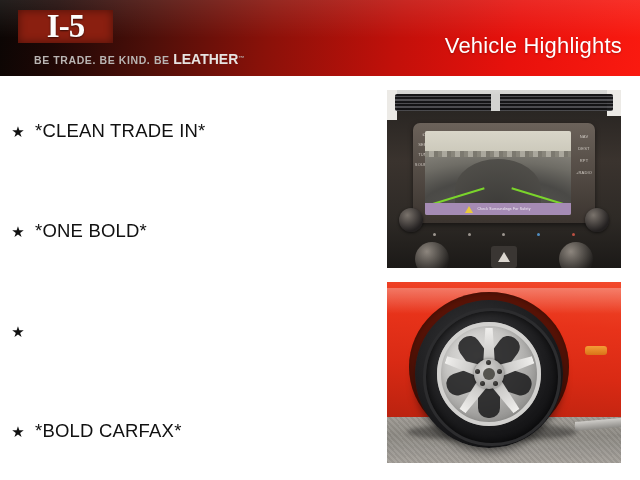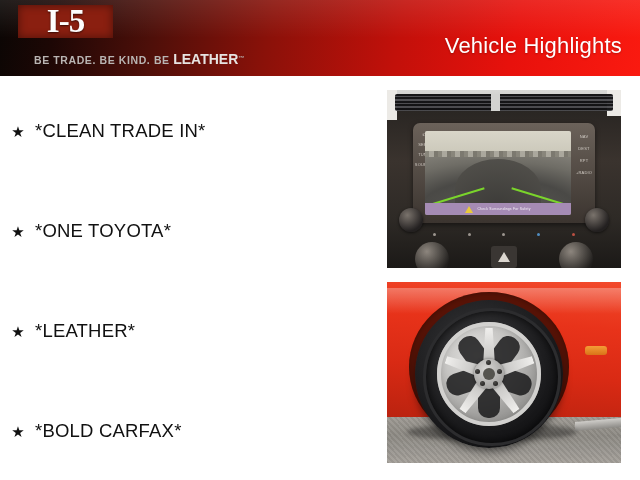--- a/index.html
+++ b/index.html
@@ -14,21 +14,21 @@
     position:absolute;left:0;top:0;width:640px;height:76px;
     background:linear-gradient(100deg,#0a0604 0%,#1d0705 9%,#4d0f09 24%,#8a1109 42%,#c2100a 62%,#e8110c 80%,#fa1a10 100%);
     overflow:hidden;
   }
   .hdr-sheen{
     position:absolute;left:0;top:0;width:640px;height:38px;
     background:linear-gradient(180deg,rgba(255,255,255,.10),rgba(255,255,255,0));
     pointer-events:none;
   }
   .logo-wrap{position:absolute;left:18px;top:5px;width:258px;height:68px;}
-  .logo-row{position:relative;display:flex;align-items:flex-start;height:42px;width:250px;}
+  .logo-row{position:relative;display:flex;align-items:center;height:42px;width:250px;}
   .logo-i5{
     background:#8a1f10;width:95px;display:flex;align-items:center;justify-content:center;
     box-shadow:inset 0 0 10px rgba(0,0,0,.45);
   }
   .logo-i5 span{
     color:#fdfdfd;font-family:"Liberation Serif",serif;font-weight:bold;
     font-size:33px;letter-spacing:-1px;line-height:1;
     text-shadow:0 1px 2px rgba(0,0,0,.6);
   }
   .logo-toyota{
@@ -202,26 +202,25 @@
 
   <div class="bullets">
 
     <div class="bullet" style="top:42px">
       <span class="star">★</span>
       <span class="btxt">*CLEAN TRADE IN*</span>
     </div>
 
     <div class="bullet" style="top:142px">
       <span class="star">★</span>
-      <span class="btxt">*ONE TOYOTA*</span>
+      <span class="btxt">*ONE BOLD*</span>
     </div>
 
     <div class="bullet" style="top:242px">
       <span class="star">★</span>
-      <span class="btxt">*LEATHER*</span>
     </div>
 
     <div class="bullet" style="top:342px">
       <span class="star">★</span>
       <span class="btxt">*BOLD CARFAX*</span>
     </div>
 
   </div>
 
   <div class="photo ph1">

